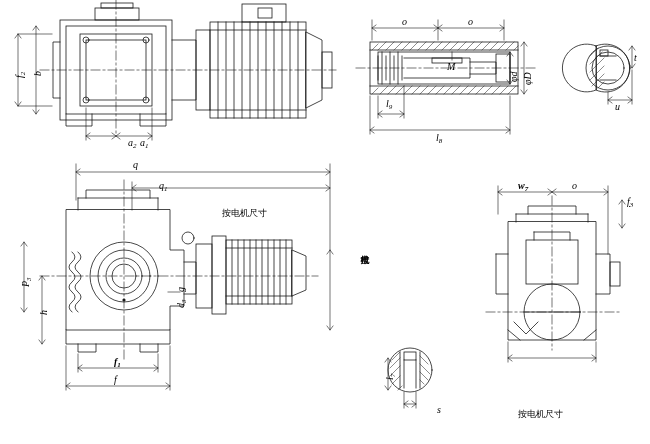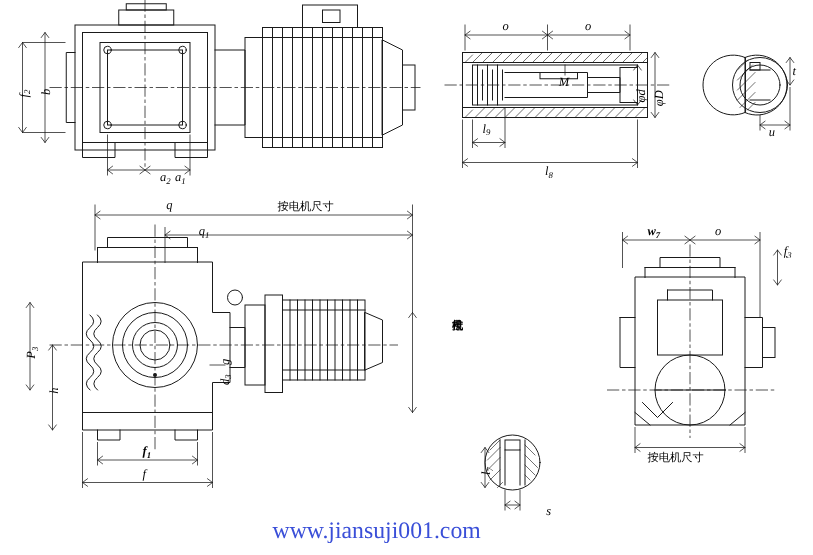--- a/index.html
+++ b/index.html
@@ -1,21 +1,21 @@
 <!DOCTYPE html>
 <html><head>
 <meta charset="utf-8">
 <style>
   html,body{margin:0;padding:0;}
   body{width:650px;height:444px;background:#ffffff;font-family:"Liberation Serif",serif;}
   #root{position:relative;width:650px;height:444px;overflow:hidden;}
   svg{position:absolute;left:0;top:0;}
   .lbl{position:absolute;font-family:"Liberation Serif",serif;font-style:italic;font-size:10px;color:#000;white-space:nowrap;}
   .lbl .sub{font-size:7px;font-style:italic;vertical-align:-2px;}
-  .cn{position:absolute;font-family:Liberation Sans, sans-serif;font-style:normal;font-size:9px;color:#000;white-space:nowrap;}
+  .cn{position:absolute;font-family:Liberation Sans, sans-serif;font-style:normal;font-size:9px;color:#000;white-space:nowrap;margin-top:48px;}
   .cnv{position:absolute;font-family:"DejaVu Sans",sans-serif;font-style:normal;font-size:9px;color:#000;white-space:nowrap;
        writing-mode:vertical-rl;text-orientation:upright;letter-spacing:0px;}
   .rot{transform:rotate(-90deg);transform-origin:left top;}
   #watermark{position:absolute;left:218px;top:414px;font-family:"Liberation Serif",serif;font-size:19px;color:#3a4fd8;letter-spacing:0px;}
 </style>
 </head>
 <body>
 
 <div id="root">
 
@@ -299,14 +299,13 @@
   <div class="cnv" style="left:358px;top:248px;height:84px;">按电机尺寸</div>
 
   <div class="lbl rot" style="left:384px;top:380px;"><span>l</span><span class="sub">7</span></div>
   <div class="lbl" style="left:437px;top:404px;"><span>s</span></div>
 
   <div class="lbl" style="left:518px;top:180px;font-weight:bold;"><span>w</span><span class="sub">7</span></div>
   <div class="lbl" style="left:572px;top:180px;"><span>o</span></div>
   <div class="lbl" style="left:627px;top:196px;text-decoration:underline;"><span>f</span><span class="sub">3</span></div>
   <div class="cn" style="left:518px;top:360px;">按电机尺寸</div>
 
-  <div id="watermark">www.jiansuji001.com</div>
 </div>
 
 </body></html>

